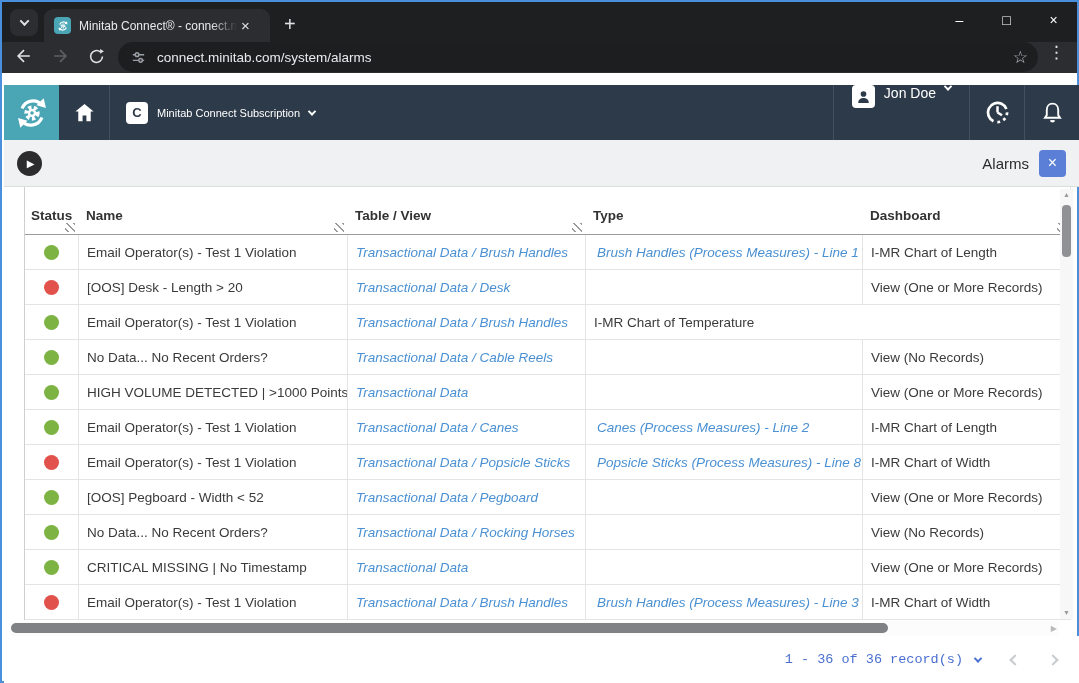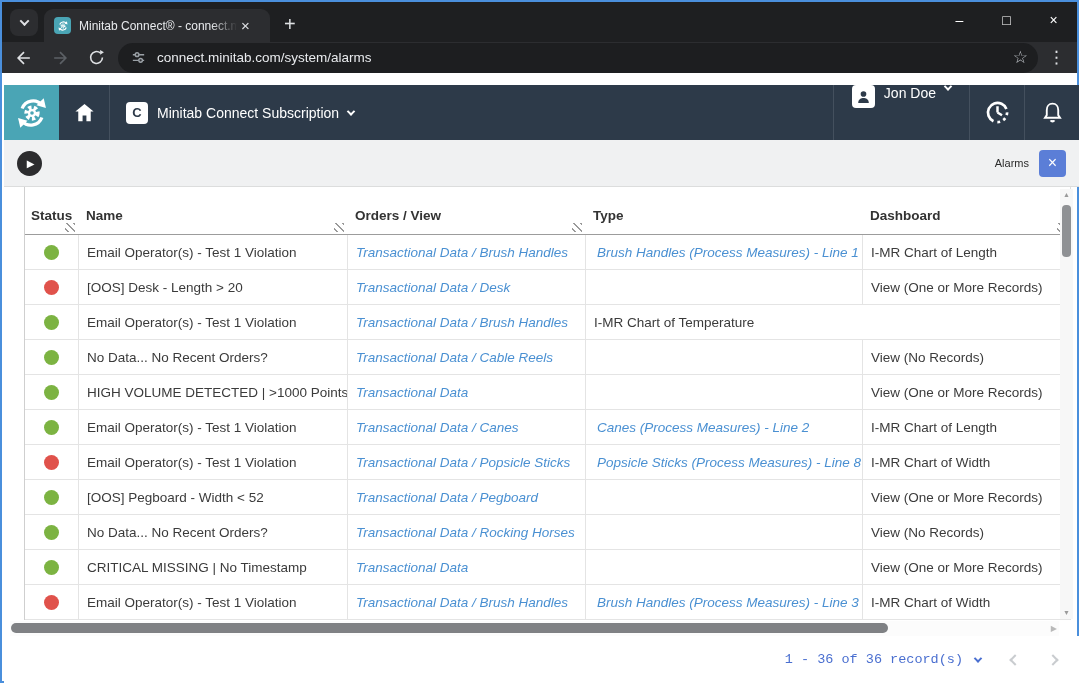--- a/index.html
+++ b/index.html
@@ -19,47 +19,47 @@
   .tab { position:relative; margin-left:6px; width:226px; height:33px; background:#2c2d30; border-radius:9px 9px 0 0; display:flex; align-items:center; padding:0 8px 0 10px; color:#e8eaed; }
   .favicon { width:17px; height:17px; border-radius:4px; background:#4aa5b5; display:flex; align-items:center; justify-content:center; flex:none; }
   .tab-title { font-size:12px; margin-left:8px; white-space:nowrap; overflow:hidden; width:158px; position:relative; }
   .tab-title::after { content:""; position:absolute; right:0; top:0; bottom:0; width:26px; background:linear-gradient(to right, rgba(44,45,48,0), #2c2d30); }
   .tab-close { font-size:15px; color:#dfe1e4; margin-left:4px; cursor:pointer; line-height:1; }
   .newtab { color:#dfe1e4; font-size:20px; font-weight:300; margin:0 0 8px 14px; cursor:pointer; line-height:1; }
   .wincontrols { position:absolute; right:0; top:0; height:36px; display:flex; align-items:center; color:#fff; }
   .wincontrols span { width:47px; text-align:center; font-size:14px; cursor:pointer; }
   .wc-max { font-size:12px; }
 
-  .toolbar { position:absolute; left:0; top:40px; width:1075px; height:31px; background:#2c2d30; display:flex; align-items:center; }
+  .toolbar { position:absolute; left:0; top:40px; width:1075px; height:31px; background:#2c2d30; display:flex; }
   .navbtn { width:28px; height:28px; display:flex; align-items:center; justify-content:center; margin-left:8px; cursor:pointer; }
   .urlbar { flex:1; height:30px; margin:0 10px 0 8px; background:#1d1e20; border-radius:15px; display:flex; align-items:center; padding:0 10px 0 12px; }
   .url-text { color:#e8eaed; font-size:13.5px; flex:1; margin-left:10px; }
   .star { color:#bdc1c6; font-size:17px; cursor:pointer; }
   .menu-dots { color:#dfe1e4; font-size:17px; margin-right:12px; cursor:pointer; }
 
   
   .appnav { position:absolute; left:2px; top:83px; width:1075px; height:55px; background:#2d3a49; display:flex; align-items:center; }
   .applogo { width:55px; height:55px; background:#4aa5b5; display:flex; align-items:center; justify-content:center; flex:none; cursor:pointer; }
   .home-btn { width:50px; height:55px; display:flex; align-items:center; justify-content:center; cursor:pointer; }
   .vdiv { width:1px; height:55px; background:#44505e; }
   .sub-sel { display:flex; align-items:center; gap:9px; padding:0 16px; height:55px; cursor:pointer; color:#fff; }
   .c-badge { width:22px; height:22px; background:#fff; border-radius:4px; color:#2d3a49; font-weight:bold; font-size:13px; display:flex; align-items:center; justify-content:center; }
-  .sub-label { font-size:14px; }
+  .sub-label { font-size:11px; }
   .sub-sel .chev, .user-sel .chev { width:6px; height:6px; color:#fff; }
   .nav-right { margin-left:auto; display:flex; align-items:center; height:55px; }
   .user-sel { display:flex; align-items:flex-start; gap:9px; padding:0 18px; height:55px; cursor:pointer; color:#fff; }
   .user-badge { width:23px; height:23px; background:#fff; border-radius:4px; display:flex; align-items:center; justify-content:center; }
   .user-name { font-size:14px; }
   .iconbtn { width:54px; height:55px; display:flex; align-items:center; justify-content:center; cursor:pointer; }
 
   
   .panelbar { position:absolute; left:2px; top:138px; width:1075px; height:47px; background:#f0f1f2; border-bottom:1px solid #dcdddd; display:flex; align-items:center; }
   .play-btn { width:25px; height:25px; border-radius:50%; background:#2c2c2e; color:#fff; font-size:10px; display:flex; align-items:center; justify-content:center; margin-left:13px; cursor:pointer; padding-left:2px; }
   .panel-right { margin-left:auto; display:flex; align-items:center; gap:10px; margin-right:13px; }
-  .panel-title { font-size:11px; color:#2b2b2b; }
+  .panel-title { font-size:15px; color:#2b2b2b; }
   .panel-close { width:27px; height:27px; border-radius:4px; background:#5b7ed7; color:#fff; font-size:16px; display:flex; align-items:center; justify-content:center; cursor:pointer; }
 
   
   .tablewrap { position:absolute; left:22px; top:185px; width:1047px; border-left:1px solid #cfcfcf; border-right:1px solid #e0e0e0; }
   .thead { display:grid; grid-template-columns:53px 269px 238px 277px auto; height:48px; border-bottom:1px solid #9c9c9c; }
   .th { position:relative; display:flex; align-items:center; font-size:13.5px; font-weight:bold; color:#333; padding:10px 0 0 8px; }
   .th:first-child { padding-left:6px; }
   .hatch { position:absolute; right:3px; bottom:2px; width:10px; height:9px;
            background:repeating-linear-gradient(45deg, transparent 0 2px, #9a9a9a 2px 3px, transparent 3px 5px); }
   .trow { display:grid; grid-template-columns:53px 269px 238px 277px auto; height:35px; border-bottom:1px solid #e4e4e4; }
@@ -216,21 +216,21 @@
     <div class="thead">
       <div class="th">
           <span>Status</span>
           <span class="hatch"></span>
         </div>
       <div class="th">
           <span>Name</span>
           <span class="hatch"></span>
         </div>
       <div class="th">
-          <span>Orders / View</span>
+          <span>Table / View</span>
           <span class="hatch"></span>
         </div>
       <div class="th">
           <span>Type</span>
         </div>
       <div class="th">
           <span>Dashboard</span>
           <span class="hatch"></span>
         </div>
     </div>

